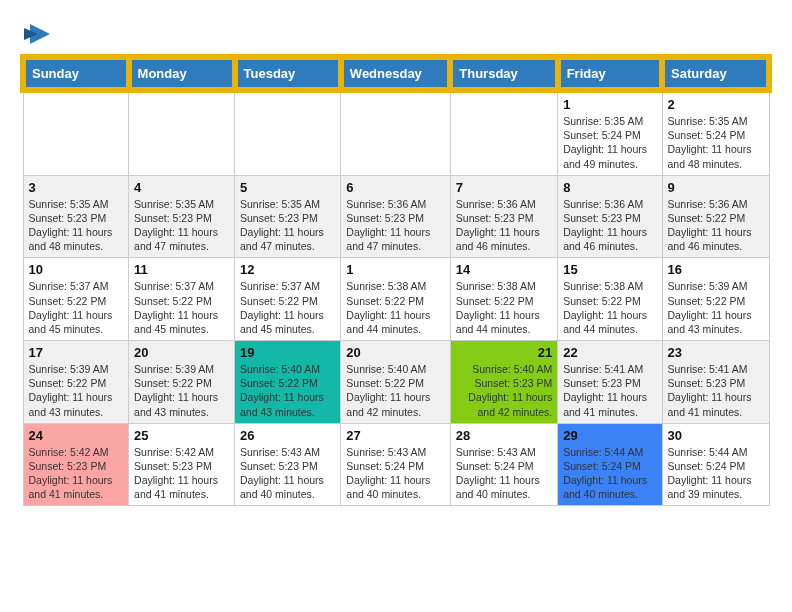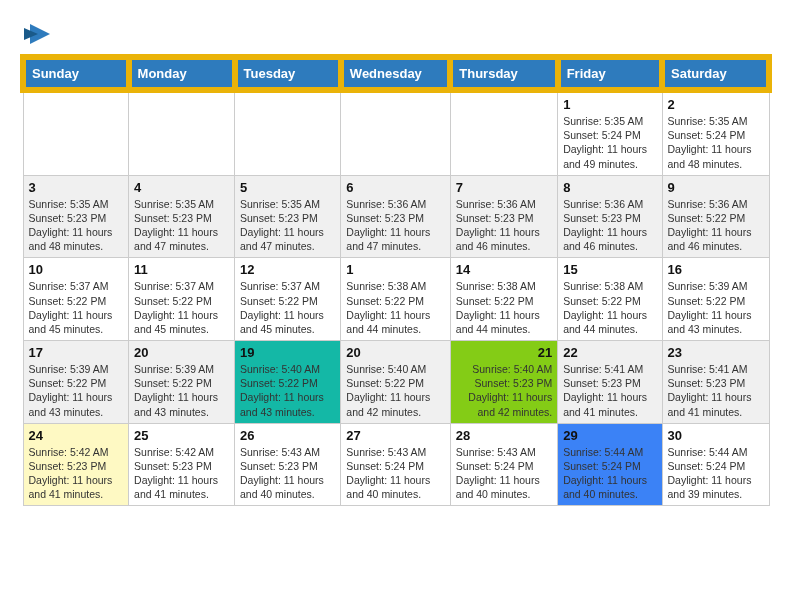--- a/index.html
+++ b/index.html
@@ -273,21 +273,21 @@
 Daylight: 11 hours and 41 minutes.</div>
         </td>
         <td style="background: rgb(240, 240, 240);">
           <span class="day-num">23</span>
           <div class="day-info" style="white-space: pre-line;">Sunrise: 5:41 AM
 Sunset: 5:23 PM
 Daylight: 11 hours and 41 minutes.</div>
         </td>
       </tr>
       <tr class="row-odd">
-        <td style="background: #fef9c3;">
+        <td style="background: #fca5a5;">
           <span class="day-num">24</span>
           <div class="day-info" style="white-space: pre-line;">Sunrise: 5:42 AM
 Sunset: 5:23 PM
 Daylight: 11 hours and 41 minutes.</div>
         </td>
         <td style="background: rgb(255, 255, 255);">
           <span class="day-num">25</span>
           <div class="day-info" style="white-space: pre-line;">Sunrise: 5:42 AM
 Sunset: 5:23 PM
 Daylight: 11 hours and 41 minutes.</div>

